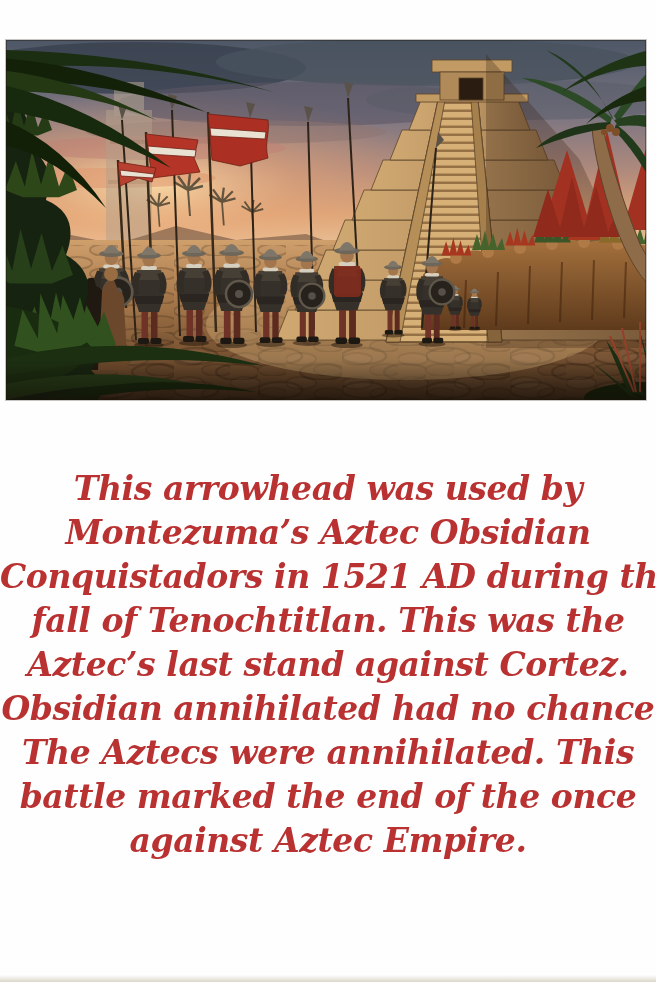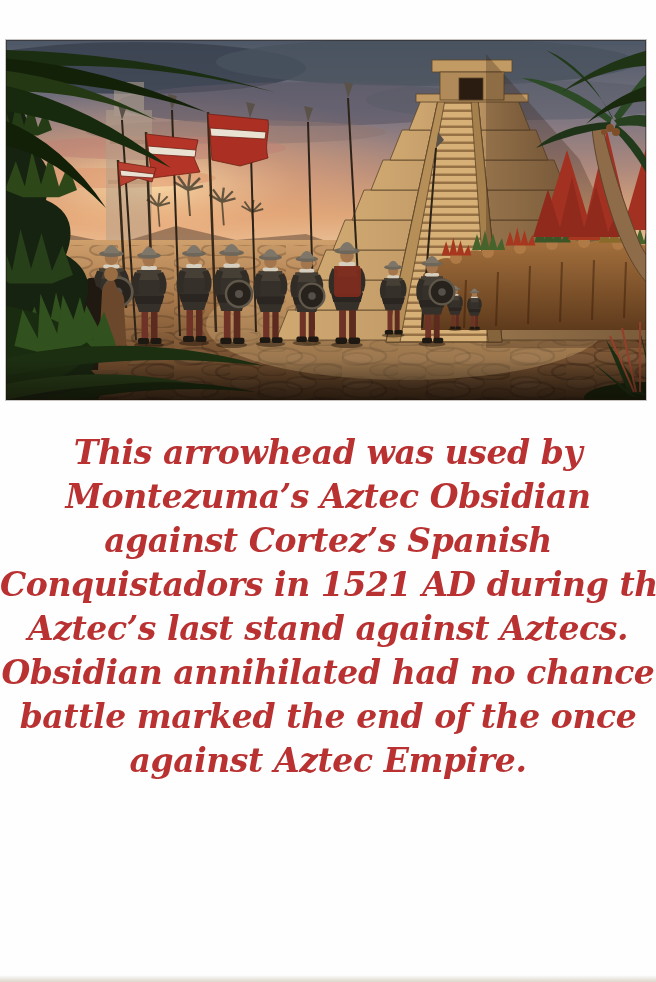--- a/index.html
+++ b/index.html
@@ -328,25 +328,26 @@
       <g>
         <path d="M660,6 Q600,18 556,52 Q610,22 660,26 Z" fill="#1f3315"></path>
         <path d="M660,40 Q610,52 580,84 Q618,56 660,62 Z" fill="#18290e"></path>
       </g>
 
       <rect x="0" y="320" width="640" height="40" fill="url(#vigG)"></rect>
       <rect x="0.5" y="0.5" width="639" height="359" fill="none" stroke="rgba(30,20,10,0.4)"></rect>
     </svg>
   </div>
 
-  <div class="caption" style="color: rgb(185, 49, 49);">
+  <div class="caption" style="color: rgb(185, 49, 49); margin-top: 36px;">
     <div class="line">This arrowhead was used by</div>
     <div class="line">Montezuma’s Aztec Obsidian</div>
-    <div class="line">against Cortez’s Spanish</div>
     <div class="line">Conquistadors in 1521 AD during the</div>
-    <div class="line">Aztec’s last stand against Aztecs.</div>
+    <div class="line">fall of Tenochtitlan. This was the</div>
+    <div class="line">Aztec’s last stand against Cortez.</div>
     <div class="line">Obsidian annihilated had no chance</div>
+    <div class="line">The Aztecs were annihilated. This</div>
     <div class="line">battle marked the end of the once</div>
     <div class="line">against Aztec Empire.</div>
   </div>
 
   <div class="scan-edge"></div>
 </div>
 
 </body></html>

